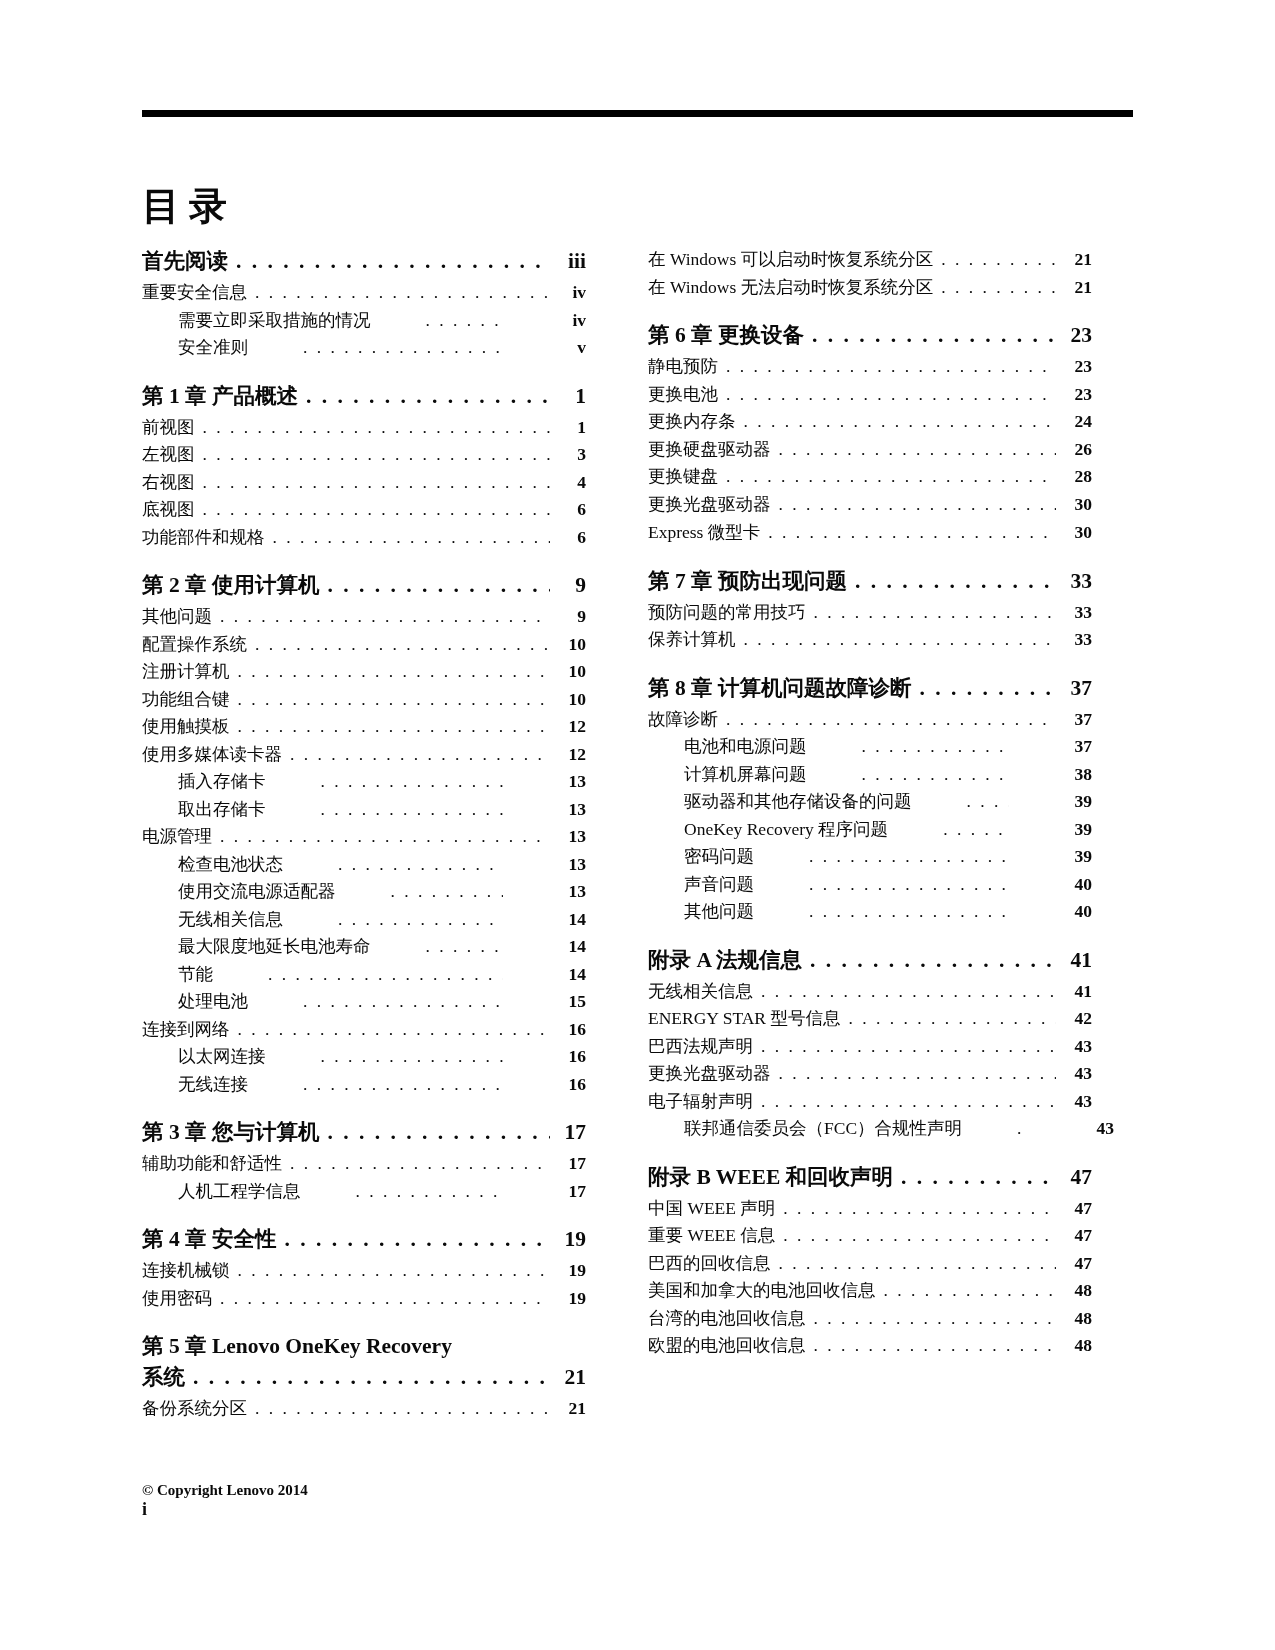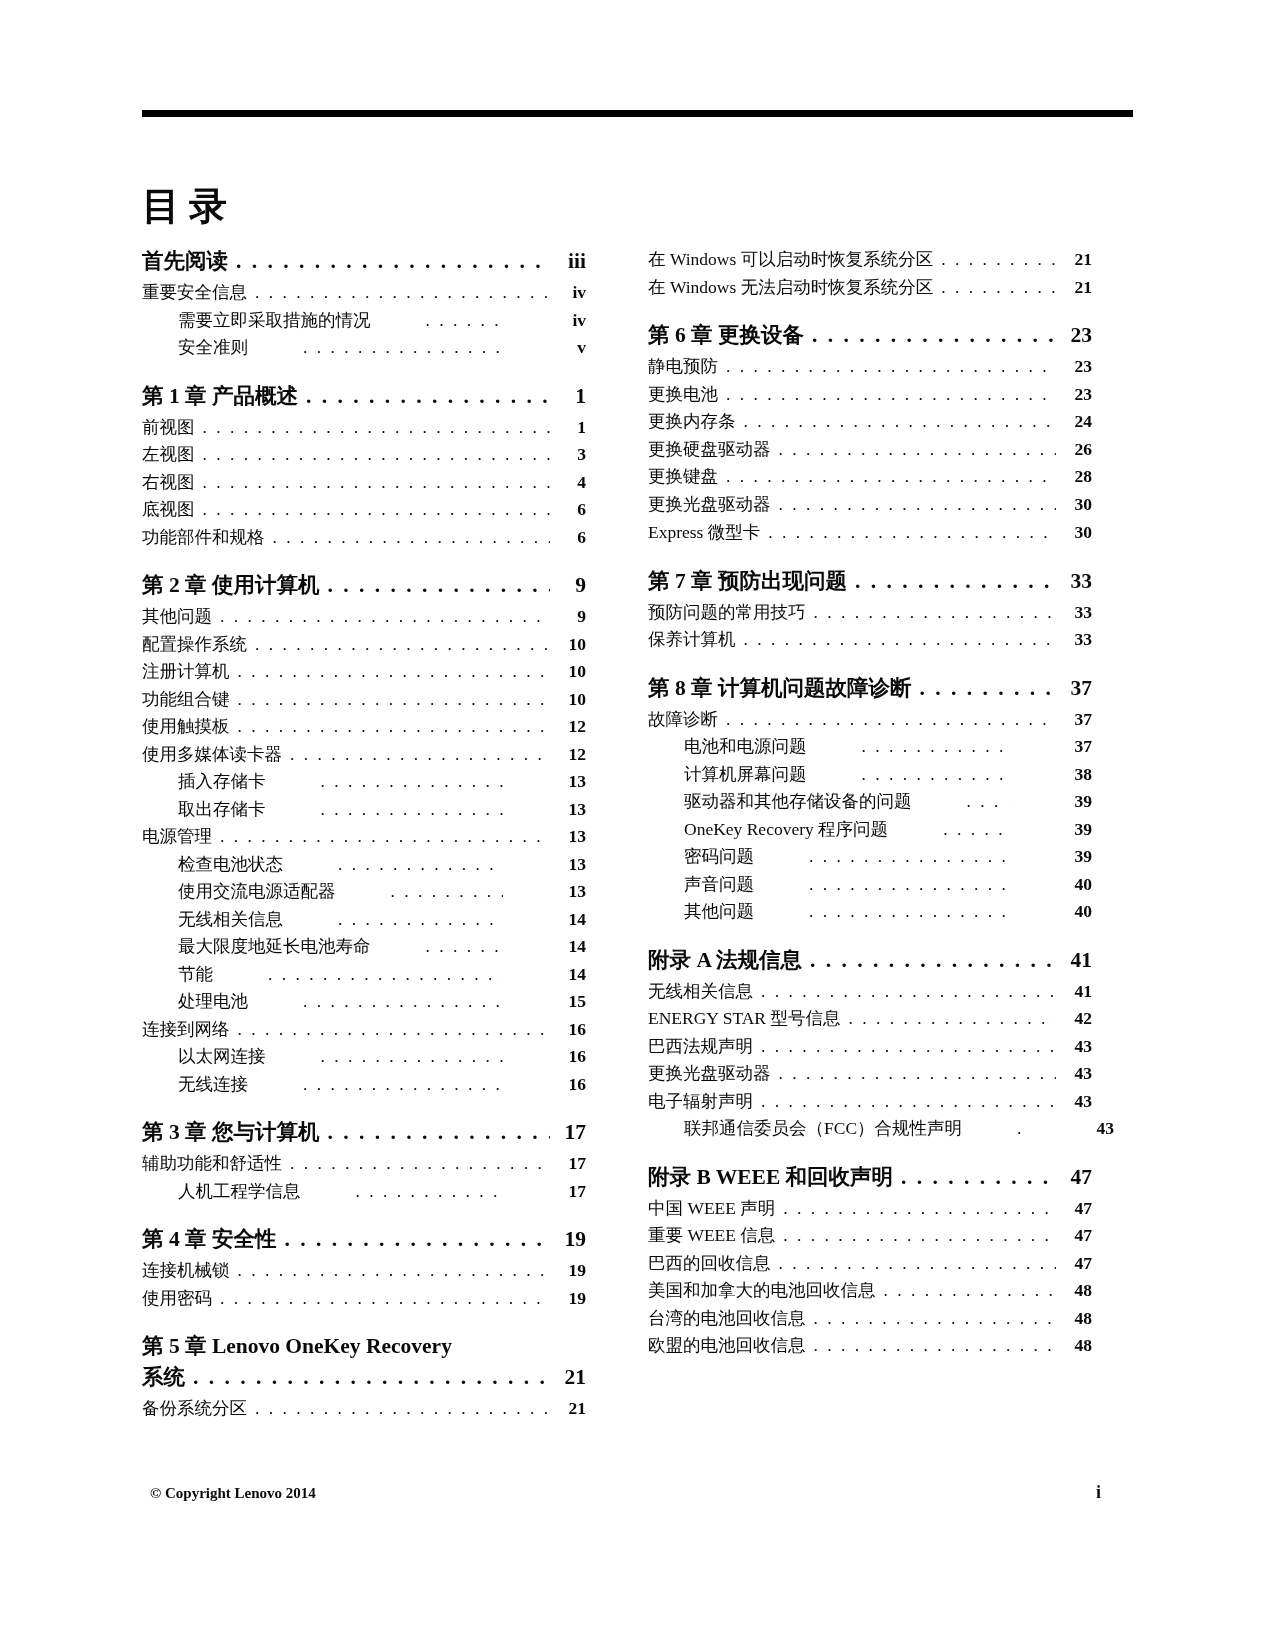--- a/index.html
+++ b/index.html
@@ -90,26 +90,27 @@
     margin: 0 6px 0 8px;
   }
   .pagenum {
     font-weight: bold;
     text-align: right;
     min-width: 30px;
     white-space: nowrap;
   }
   .footer {
     position: absolute;
-    left: 150px;
+    left: 142px;
     top: 1482px;
     width: 951px;
     display: flex;
     justify-content: space-between;
     align-items: baseline;
+    flex-direction: column;
   }
   .footer .copyright {
     font-size: 15px;
     font-weight: bold;
   }
   .footer .folio {
     font-size: 18px;
     font-weight: bold;
   }
 </style>

